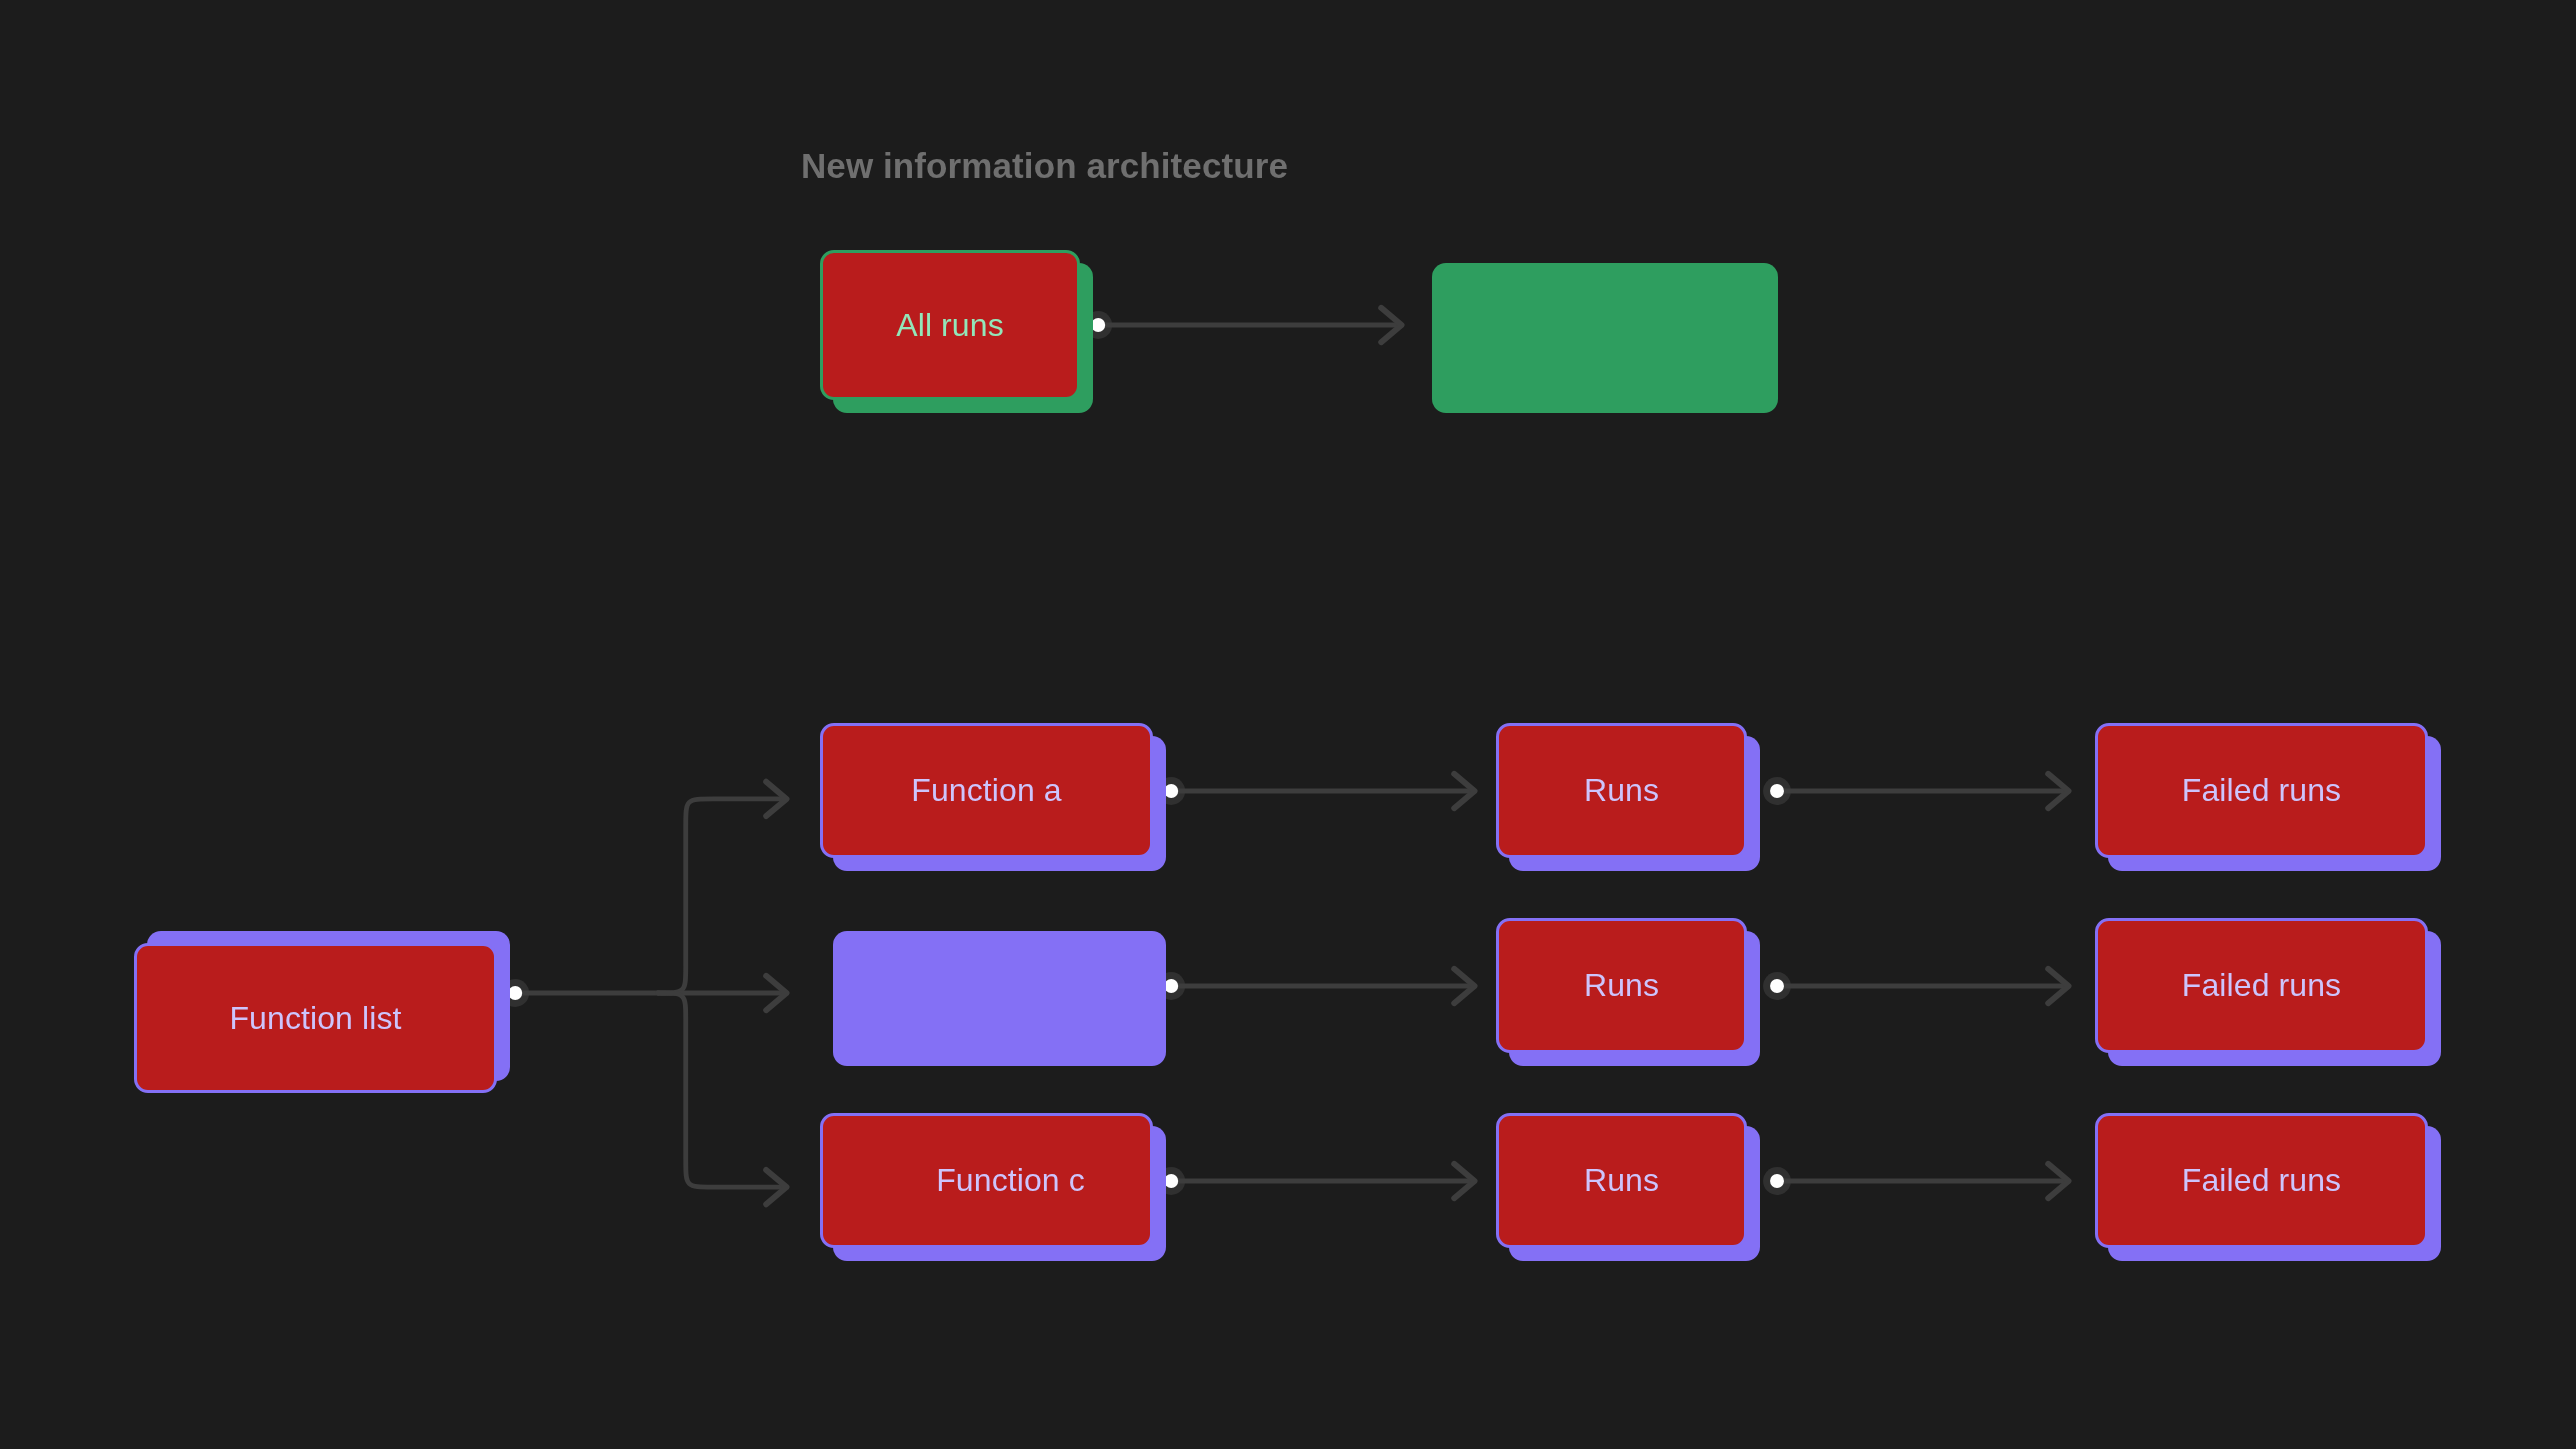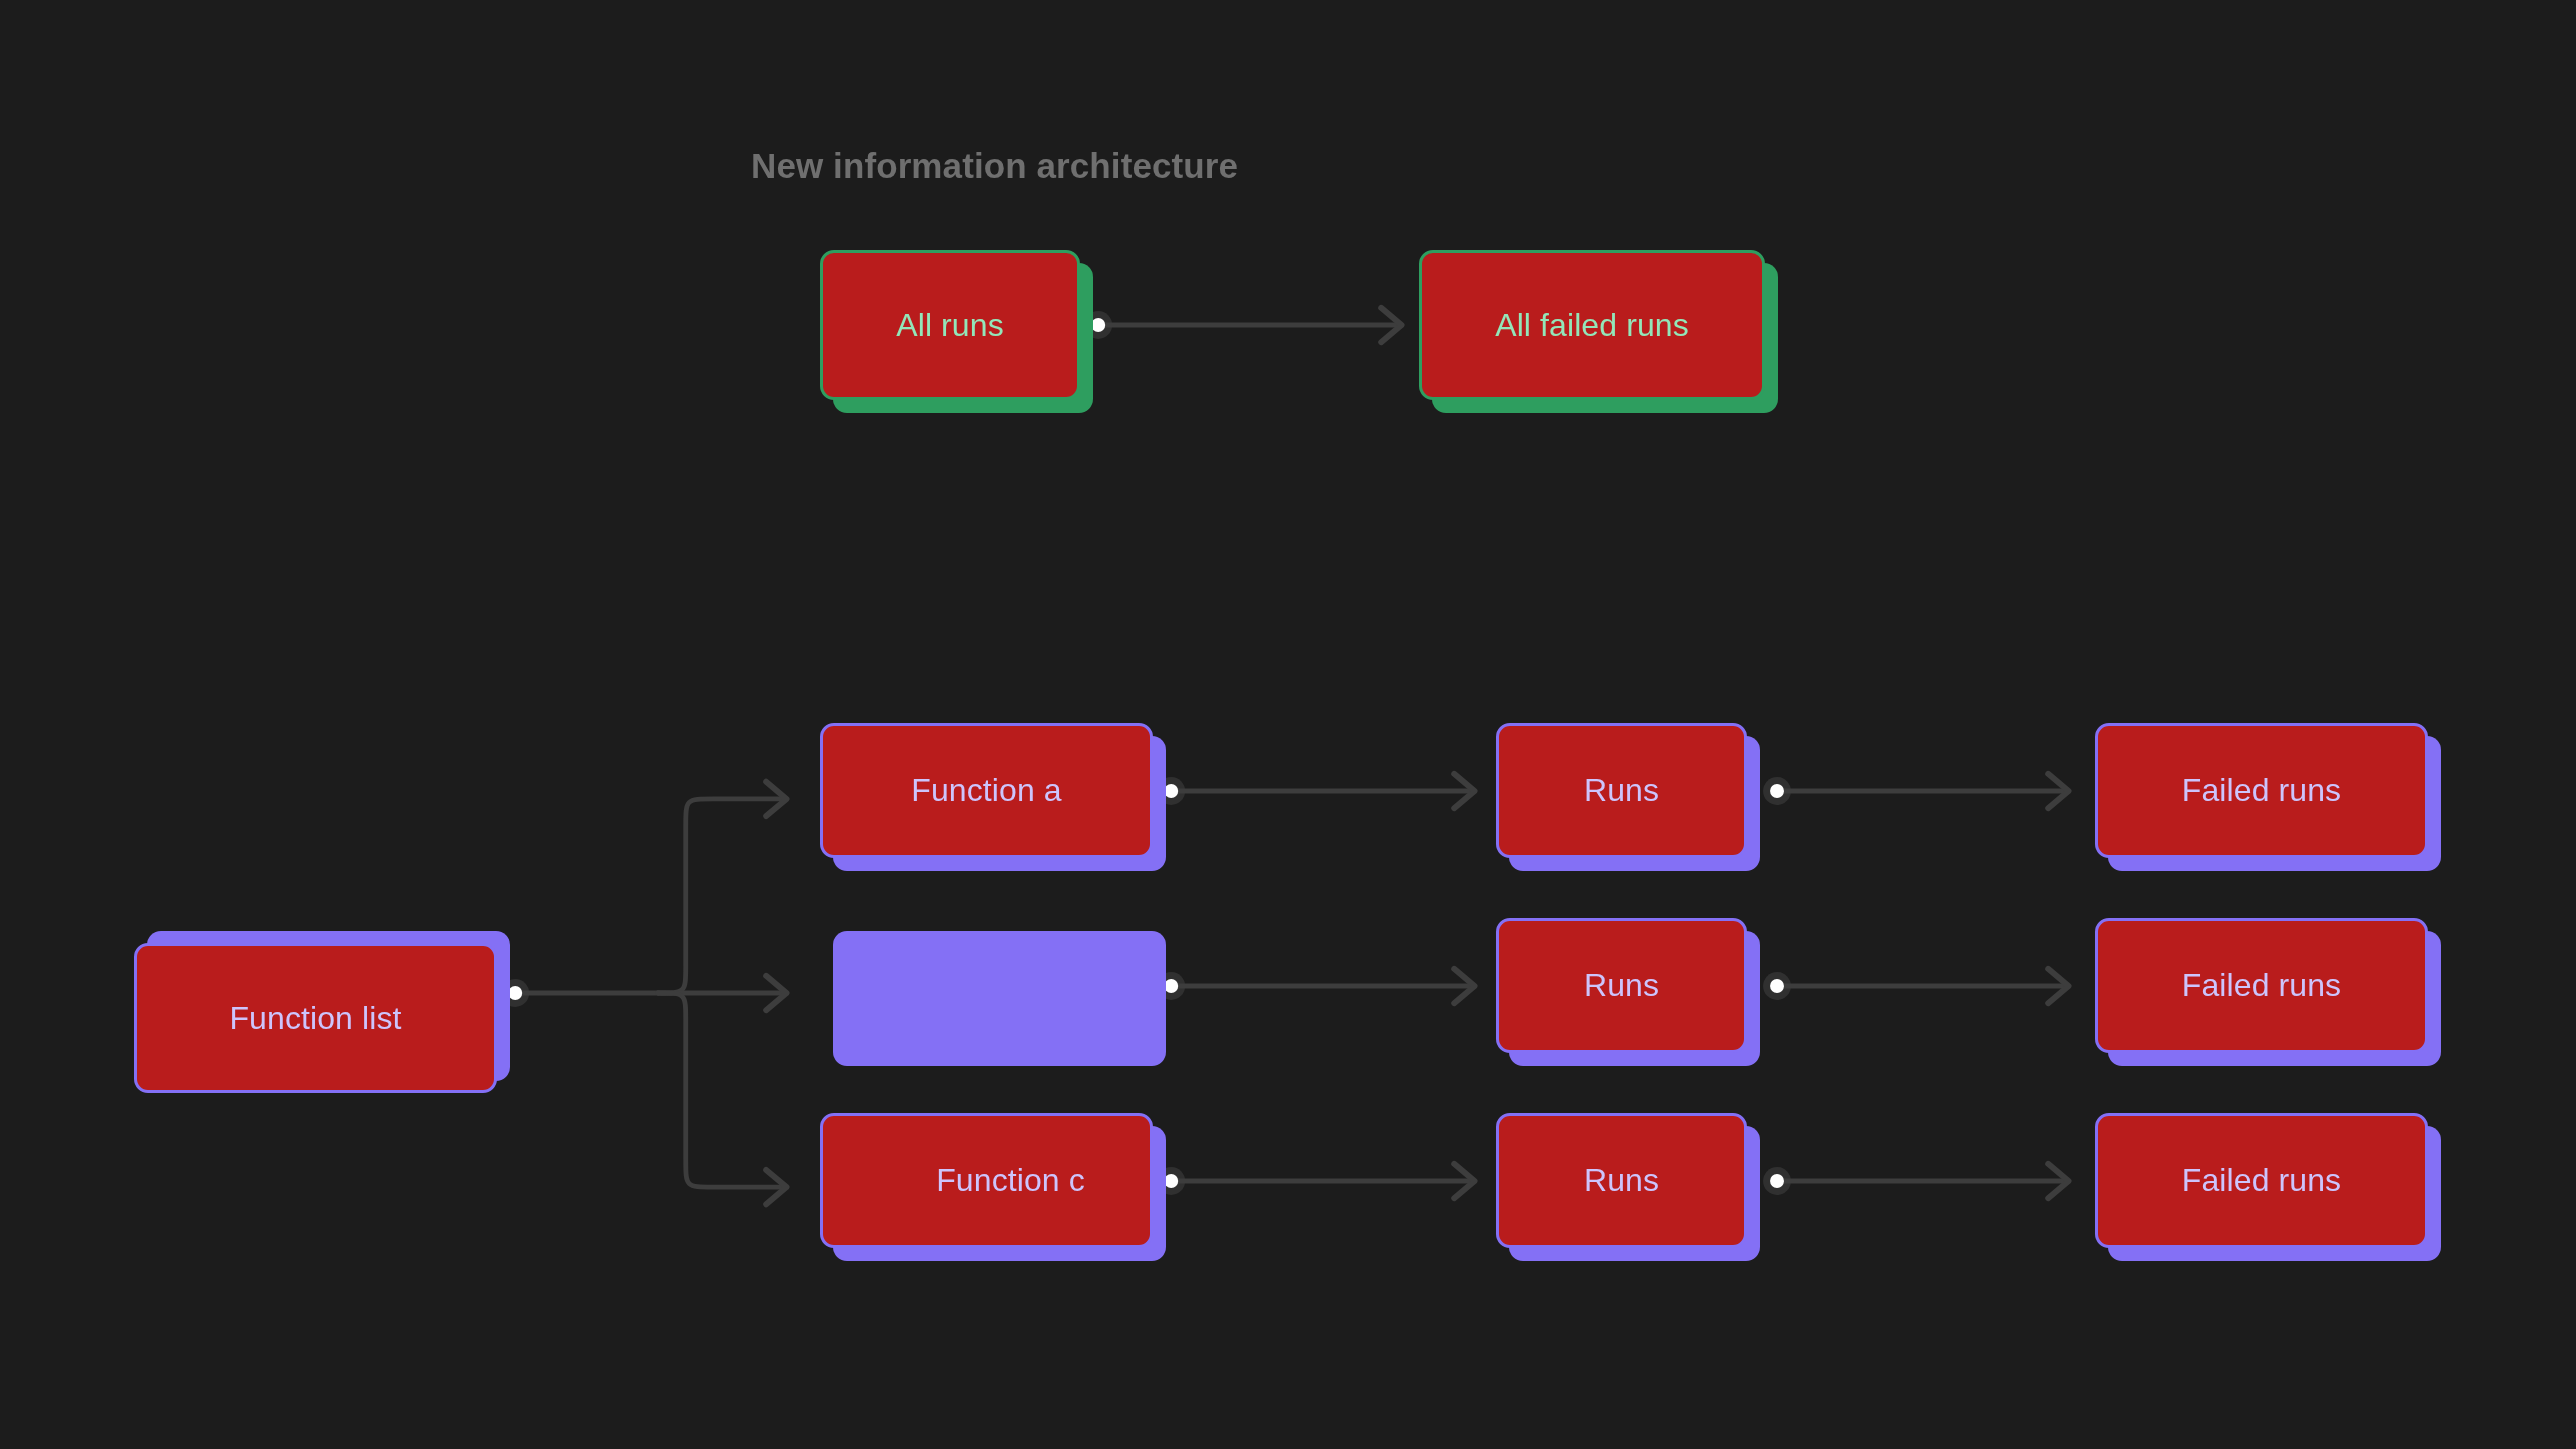--- a/index.html
+++ b/index.html
@@ -12,21 +12,21 @@
   }
   #canvas{position:absolute;inset:0;width:2576px;height:1449px;}
 
   .section-title{
     position:absolute;
     color:#6f6f6f;
     font-size:35px;
     font-weight:700;
     letter-spacing:0.1px;
     white-space:nowrap;
-    text-align:left;
+    text-align:right;
   }
 
   
   .node{
     position:absolute;
     box-sizing:border-box;
     background:#b91c1c;
     border-radius:14px;
     display:flex;
     align-items:center;
@@ -73,23 +73,20 @@
   </div>
 
   <svg class="connector" style="left:1080px;top:298px;width:343px;height:54px;" viewBox="0 0 640 100">
     <circle class="conn-dot-outer" cx="34" cy="50" r="26"></circle>
     <path class="conn-line" d="M 34 50 L 600 50"></path>
     <path class="conn-head" d="M 562 18 L 600 50 L 562 82"></path>
     <circle class="conn-dot" cx="34" cy="50" r="13"></circle>
   </svg>
 
   <div class="shadow green" style="left:1432px;top:263px;width:346px;height:150px;"></div>
-  <div class="node green" style="left:1419px;top:250px;width:346px;height:150px;">
-    <span class="label">All failed runs</span>
-  </div>
 
 
   <div class="shadow purple" style="left:147px;top:931px;width:363px;height:150px;"></div>
   <div class="node purple" style="left:134px;top:918px;width:363px;height:150px;margin-top:25px;">
     <span class="label">Function list</span>
   </div>
 
   <svg class="connector" style="left:497px;top:741px;width:311px;height:504px;" viewBox="0 0 580 940">
     <circle class="conn-dot-outer" cx="34" cy="470" r="26"></circle>
 

